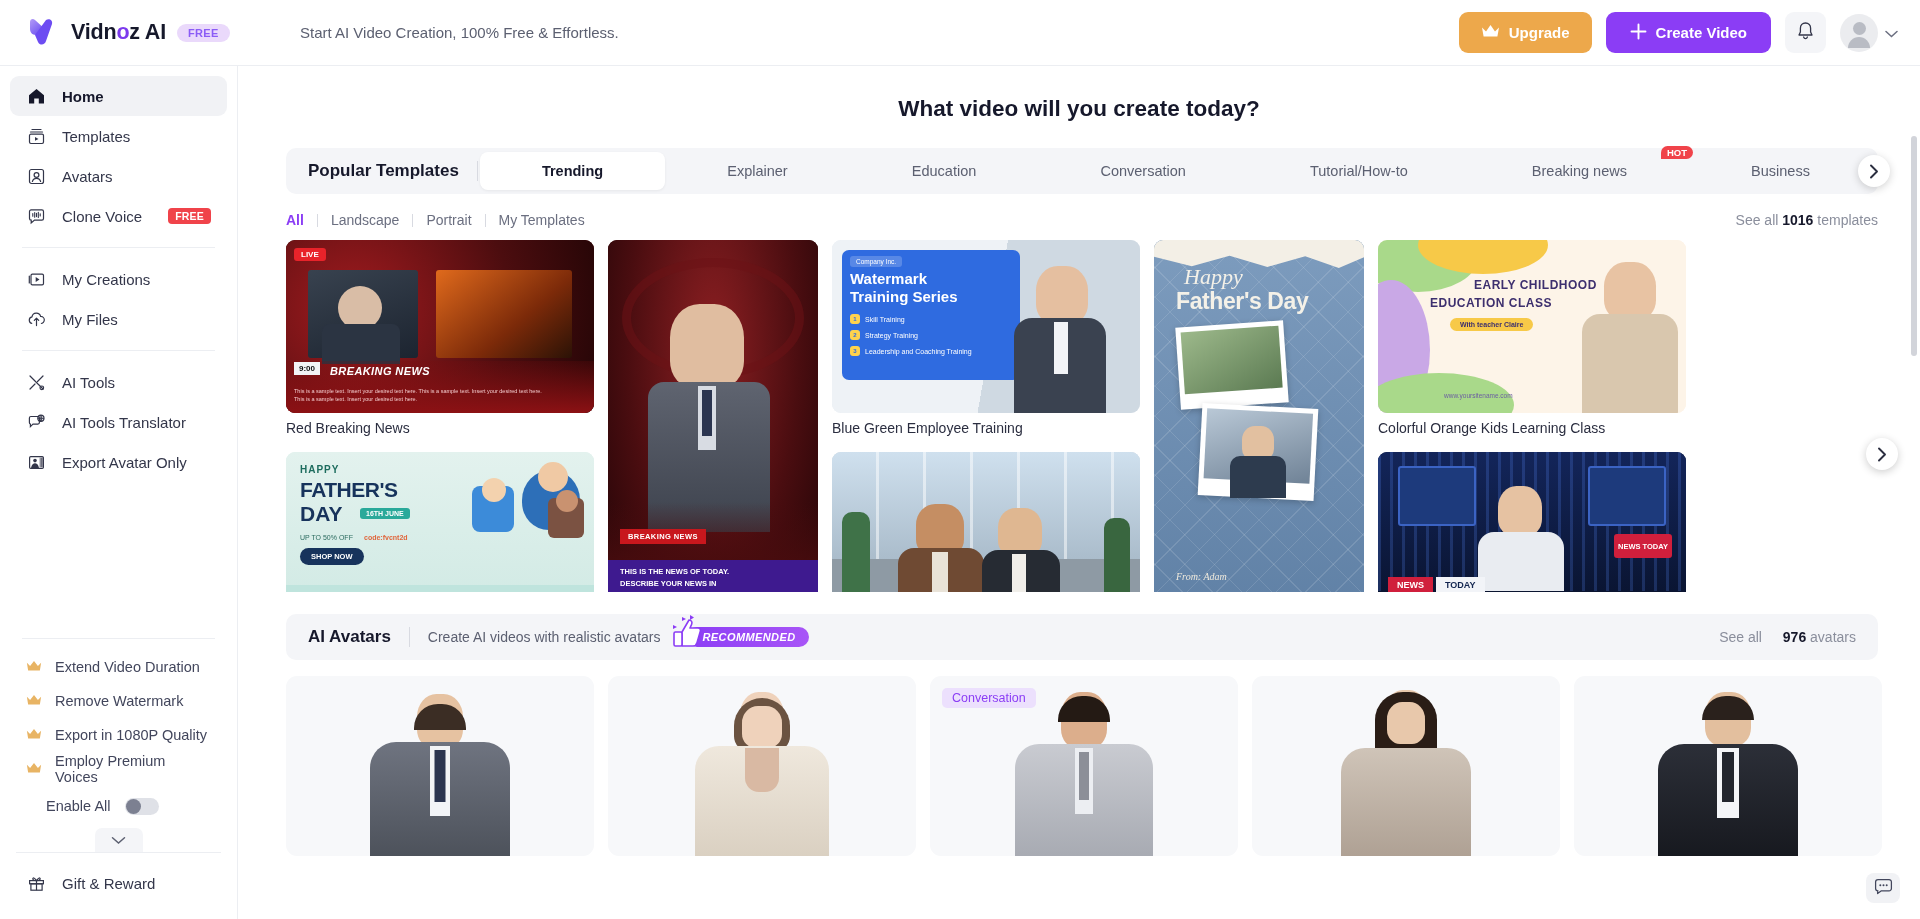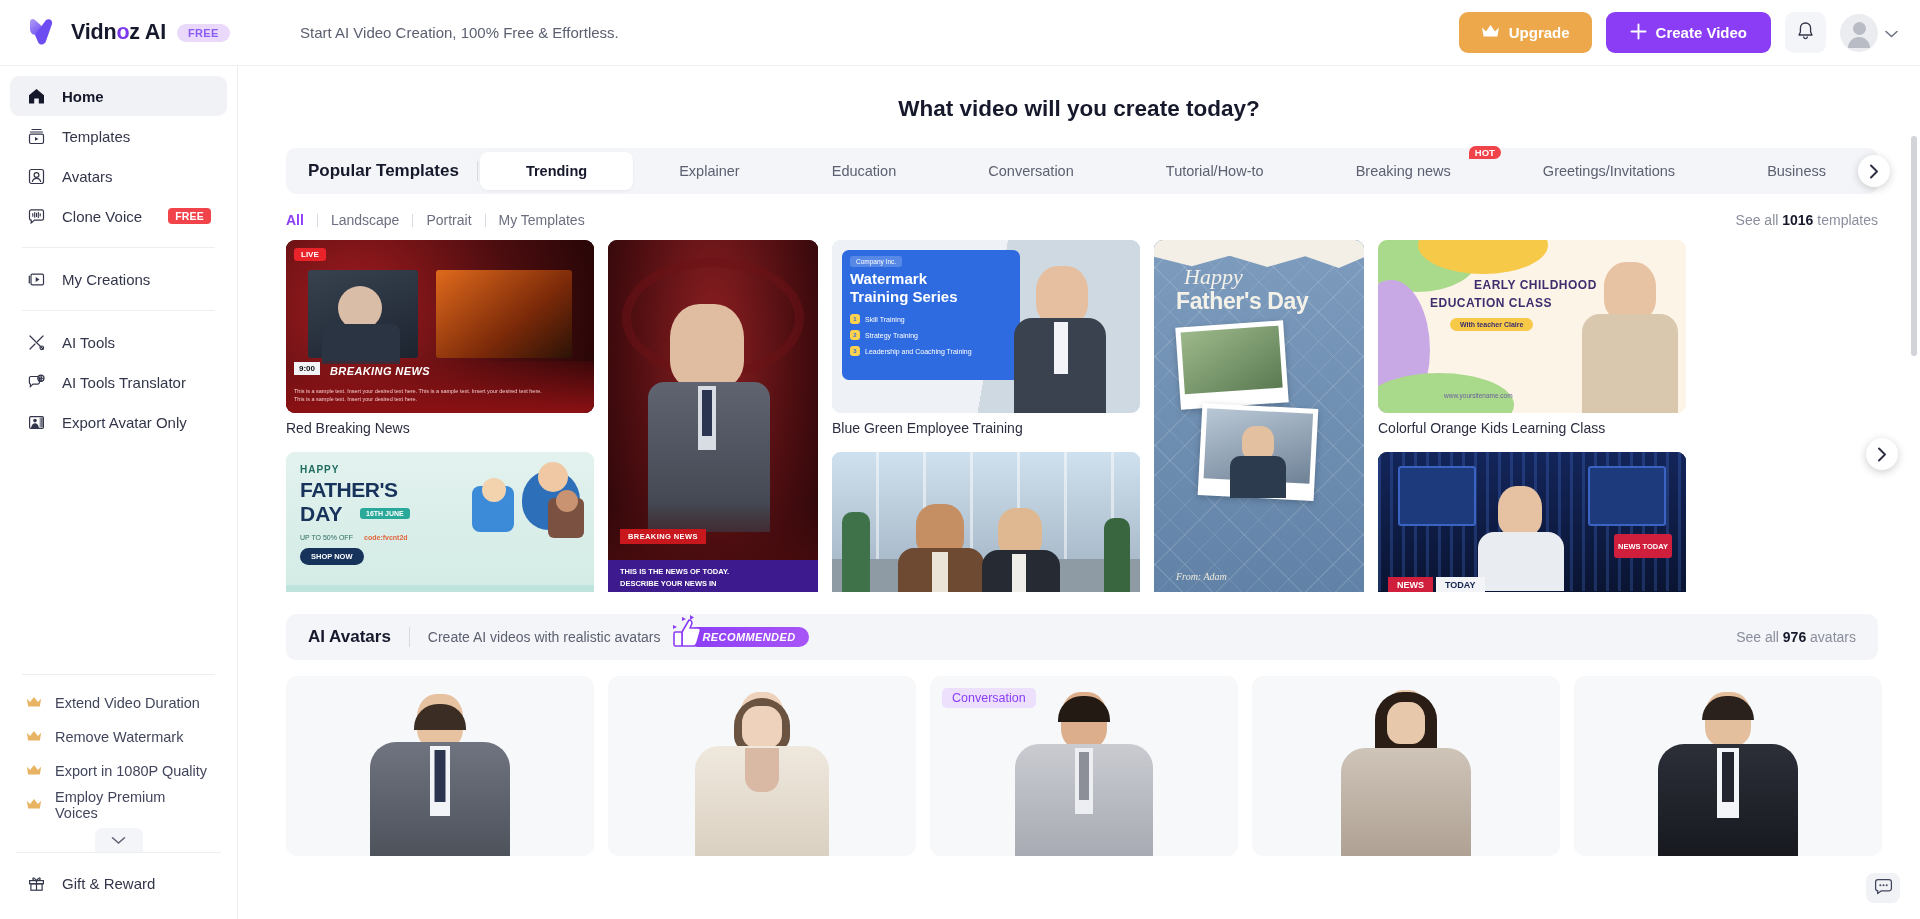--- a/index.html
+++ b/index.html
@@ -160,21 +160,21 @@
   .av-div { width: 1px; height: 20px; background: #d8dae1; margin: 0 18px; }
   .av-sub { font-size: 14px; color: #5c6071; }
   .rec-wrap { position: relative; margin-left: 26px; display: flex; align-items: center; }
   .rec-pill {
     background: linear-gradient(90deg,#8b3df5,#a855f7); color: #fff;
     font-size: 11px; font-weight: 700; font-style: italic; letter-spacing: .4px;
     padding: 4px 13px 4px 16px; border-radius: 11px;
   }
   .thumb-icon { position: absolute; left: -18px; top: -12px; width: 34px; height: 34px; }
   .av-seeall { margin-left: auto; font-size: 14px; color: #8a8e9c; cursor: pointer; }
-  .av-seeall b { color: #16182b; font-weight: 700; }
+  .av-seeall b { color: #16182b; font-weight: 700; margin-left: 17px; }
 
   .avatar-row { display: flex; gap: 14px; margin: 16px 0 0 48px; }
   .avatar-card {
     width: 308px; flex: 0 0 308px; height: 180px; background: #f7f8fa;
     border-radius: 11px; position: relative; overflow: hidden; cursor: pointer;
   }
   .avatar-tag {
     position: absolute; left: 12px; top: 12px; background: #ece0fd; color: #8b3df5;
     font-size: 12.5px; padding: 3px 10px; border-radius: 5px; z-index: 3;
   }
@@ -306,20 +306,29 @@
         <span class="nav-icon">
           <svg width="19" height="19" viewBox="0 0 19 19">
             <rect x="4" y="4.2" width="12.5" height="10.6" rx="1.4" fill="none" stroke="#33364a" stroke-width="1.2"></rect>
             <path d="M2.3 6 V13" stroke="#33364a" stroke-width="1.2" stroke-linecap="round"></path>
             <path d="M8.7 7 L12.5 9.5 L8.7 12 Z" fill="#33364a"></path>
           </svg>
         </span>
         <span class="nav-label">My Creations</span>
       </div>
 
+      <div class="nav-item">
+        <span class="nav-icon">
+          <svg width="19" height="19" viewBox="0 0 19 19">
+            <path d="M5.2 13.5 A3.4 3.4 0 0 1 5 6.8 A4.4 4.4 0 0 1 13.6 6.4 A3.2 3.2 0 0 1 13.9 13.5" fill="none" stroke="#33364a" stroke-width="1.2"></path>
+            <path d="M9.5 15.6 V8.3 M7.3 10.4 L9.5 8.2 L11.7 10.4" fill="none" stroke="#33364a" stroke-width="1.2" stroke-linecap="round" stroke-linejoin="round"></path>
+          </svg>
+        </span>
+        <span class="nav-label">My Files</span>
+      </div>
 
       <div class="nav-sep"></div>
 
       <div class="nav-item">
         <span class="nav-icon">
           <svg width="19" height="19" viewBox="0 0 19 19">
             <path d="M3 3 L11 11 M11.5 11.5 L16 16" stroke="#33364a" stroke-width="1.2" stroke-linecap="round"></path>
             <path d="M16 3 L10.5 8.5 M8 11 L3 16" stroke="#33364a" stroke-width="1.2" stroke-linecap="round"></path>
             <circle cx="14.8" cy="14.8" r="1.8" fill="none" stroke="#33364a" stroke-width="1.2"></circle>
           </svg>
@@ -380,20 +389,26 @@
       </div>
       <div class="perk-item">
         <span>
           <svg width="16" height="12" viewBox="0 0 18 13">
               <path d="M1 2.8 L4.6 6.4 L9 0.8 L13.4 6.4 L17 2.8 L15.6 11.5 L2.4 11.5 Z" fill="#e8b464"></path>
             </svg>
         </span>
         <span>Employ Premium Voices</span>
       </div>
 
+      <div class="enable-row">
+        <span class="enable-label">Enable All</span>
+        <span class="toggle">
+            <span class="knob"></span>
+          </span>
+      </div>
 
       <div class="collapse-btn">
         <span>
           <svg width="15" height="9" viewBox="0 0 15 9">
               <path d="M1.5 1.8 L7.5 7 L13.5 1.8" fill="none" stroke="#5c6071" stroke-width="1.5" stroke-linecap="round"></path>
             </svg>
         </span>
       </div>
       <div class="bottom-sep"></div>
 
@@ -430,23 +445,20 @@
           <div class="tab">
               <span>Conversation</span>
             </div>
           <div class="tab">
               <span>Tutorial/How-to</span>
             </div>
           <div class="tab">
             <span>Breaking news</span>
             <span class="hot-badge">HOT</span>
           </div>
-          <div class="tab">
-              <span>Greetings/Invitations</span>
-            </div>
           <div class="tab">
               <span>Business</span>
             </div>
         </div>
         <div class="tabs-next">
           <svg width="10" height="15" viewBox="0 0 10 15">
               <path d="M2 1.5 L8 7.5 L2 13.5" fill="none" stroke="#2b2e40" stroke-width="1.9" stroke-linecap="round" stroke-linejoin="round"></path>
             </svg>
         </div>
       </div>

